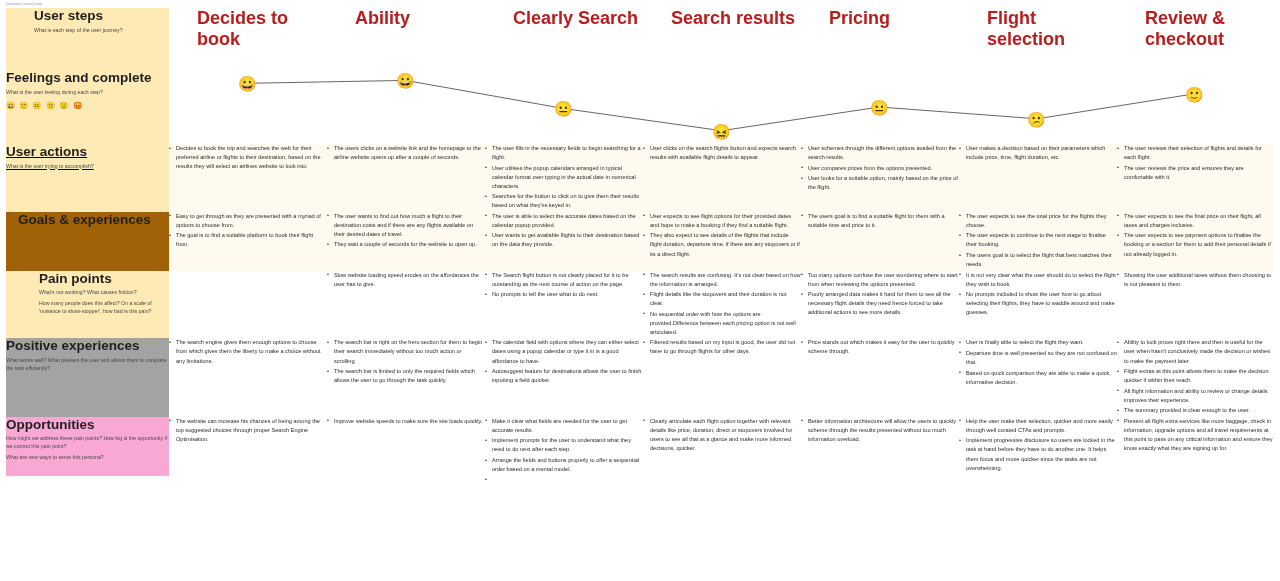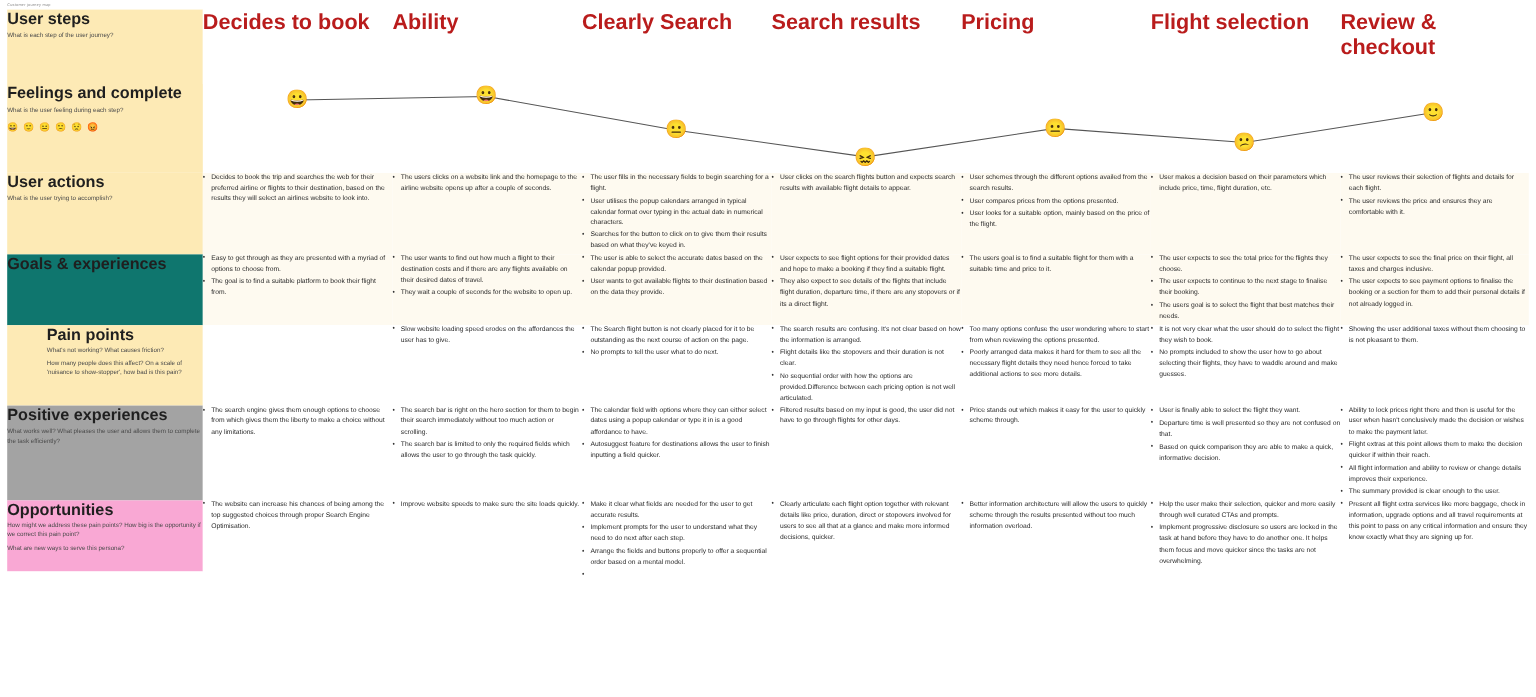--- a/index.html
+++ b/index.html
@@ -79,31 +79,31 @@
     margin-bottom: 1.5px;
   }
   .cell li:before {
     content: "•";
     position: absolute; left: 0; top: -0.5px;
     color: #2b2b2b;
     font-size: 5.6px;
   }
 
   
-  tr.band-head td { background: #ffffff; }
+  tr.band-head td { background: #ffffff; padding-left: 28px; }
   tr.band-head td.rowlabel { background: #fdeab5; }
 
   tr.r-feel td { background: #ffffff; }
   tr.r-feel td.rowlabel { background: #fdeab5; }
 
   tr.r-actions td { background: #fefaf0; }
-  tr.r-actions td.rowlabel { background: #fdeab5; }
+  tr.r-actions td.rowlabel { background: #fdeab5; text-decoration: underline; }
 
   tr.r-goals td { background: #fefaf0; }
-  tr.r-goals td.rowlabel { background: #0f766e; }
+  tr.r-goals td.rowlabel { background: #a16207; padding-left: 12px; }
 
   tr.r-pain td { background: #ffffff; }
   tr.r-pain td.rowlabel { background: #fdeab5; padding-left: 33px; }
 
   tr.r-pos td { background: #ffffff; }
   tr.r-pos td.rowlabel { background: #a3a3a3; }
 
   tr.r-opp td { background: #ffffff; }
   tr.r-opp td.rowlabel { background: #f9a8d4; }
 

